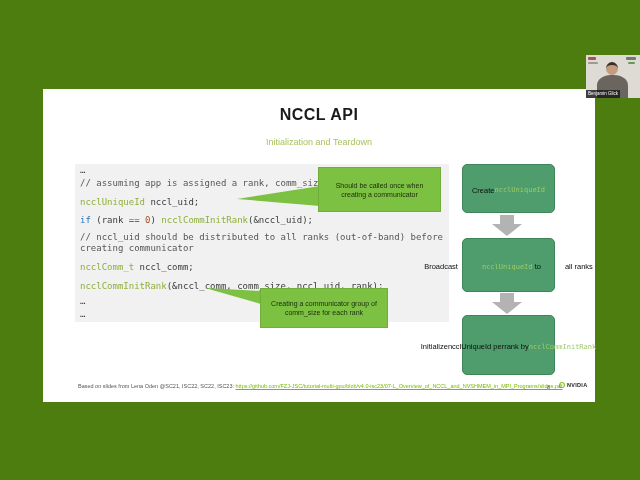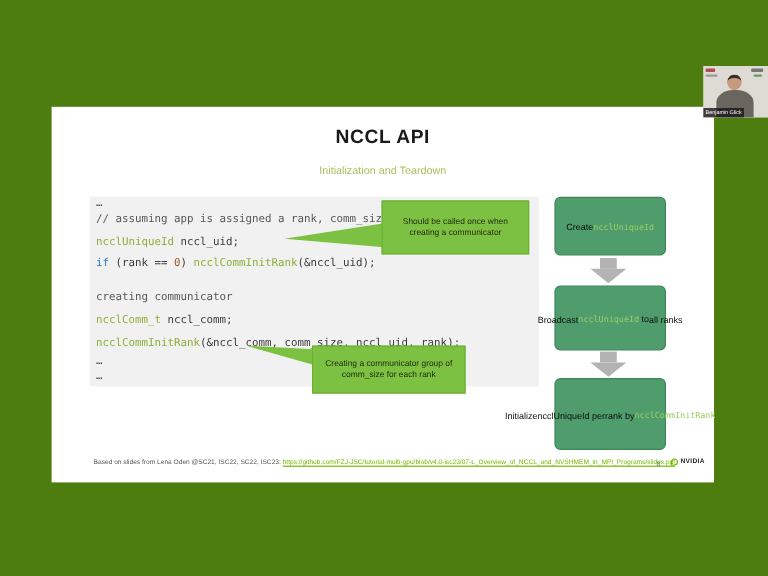--- a/index.html
+++ b/index.html
@@ -32,21 +32,21 @@
   #tail-layer{position:absolute;left:0;top:0;width:640px;height:480px;z-index:5;pointer-events:none;}
 
   
   .flow-box{position:absolute;left:419px;width:93px;background:#4f9d6c;border:1px solid #3f855a;
             border-radius:5px;display:flex;flex-direction:row;align-items:center;
             justify-content:center;box-sizing:border-box;padding:2px;}
   .fb-line{text-align:center;line-height:9px;white-space:pre;}
   .fb-text{color:#0e0e0e;font-size:7.5px;}
   .fb-code{color:#9ccc65;font-family:"DejaVu Sans Mono",monospace;font-size:7px;}
   #flow-box-0{top:75px;height:49px;}
-  #flow-box-1{top:149px;height:54px;}
+  #flow-box-1{top:149px;height:54px;gap:24px;}
   #flow-box-2{top:226px;height:60px;justify-content:center;}
   .flow-arrow{position:absolute;width:30px;height:22px;}
   #flow-arrow-0{left:449px;top:126px;}
   #flow-arrow-1{left:449px;top:204px;}
   .fa-shaft{position:absolute;left:8px;top:0;width:14px;height:9px;background:#b3b3b3;}
   .fa-head{position:absolute;left:0;top:9px;width:0;height:0;
            border-left:15px solid transparent;border-right:15px solid transparent;
            border-top:12px solid #b3b3b3;}
 
   
@@ -82,20 +82,21 @@
   <div id="slide">
 
     <div id="slide-title">NCCL API</div>
     <div id="slide-subtitle">Initialization and Teardown</div>
 
     <div id="code-block">
         <div class="code-line" style="top: 1px;"><span class="tk-plain">…</span></div>
         <div class="code-line" style="top: 14px;"><span class="tk-comment">// assuming app is assigned a rank, comm_size</span></div>
         <div class="code-line" style="top: 33px;"><span class="tk-fn">ncclUniqueId</span><span class="tk-plain"> nccl_uid;</span></div>
         <div class="code-line" style="top: 51px;"><span class="tk-kw">if</span><span class="tk-plain"> (rank == </span><span class="tk-num">0</span><span class="tk-plain">) </span><span class="tk-fn">ncclCommInitRank</span><span class="tk-plain">(&amp;nccl_uid);</span></div>
+        <div class="code-line" style="top: 68px;"><span class="tk-comment">// nccl_uid should be distributed to all ranks (out-of-band) before</span></div>
         <div class="code-line" style="top: 79px;"><span class="tk-comment">creating communicator</span></div>
         <div class="code-line" style="top: 98px;"><span class="tk-fn">ncclComm_t</span><span class="tk-plain"> nccl_comm;</span></div>
         <div class="code-line" style="top: 117px;"><span class="tk-fn">ncclCommInitRank</span><span class="tk-plain">(&amp;nccl_comm, comm_size, nccl_uid, rank);</span></div>
         <div class="code-line" style="top: 132px;"><span class="tk-plain">…</span></div>
         <div class="code-line" style="top: 145px;"><span class="tk-plain">…</span></div>
       </div>
 
     <div id="callout-1" class="callout">
       <span>Should be called once when creating a communicator</span>
     </div>

